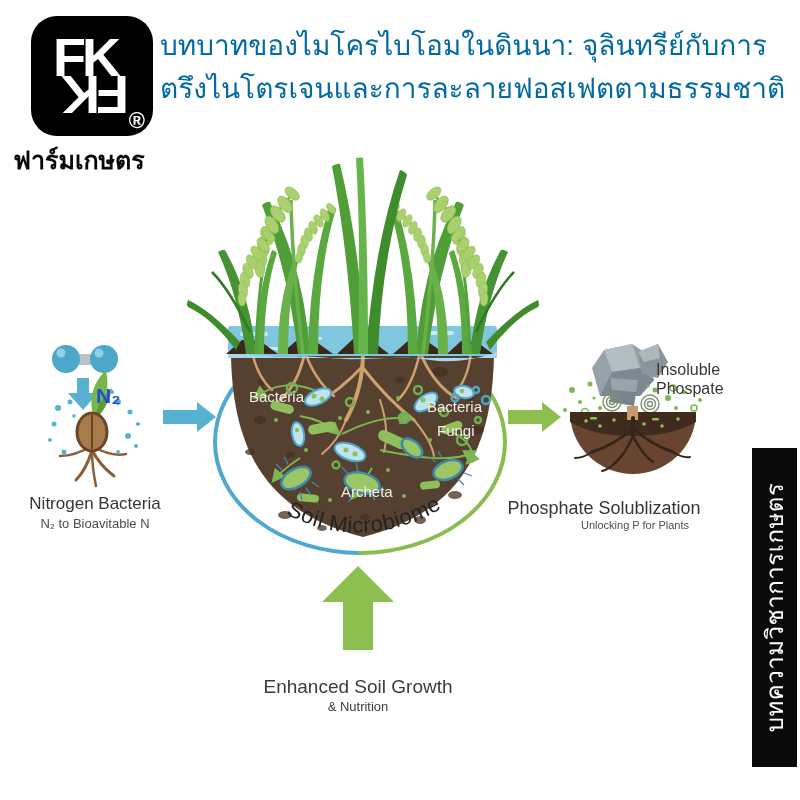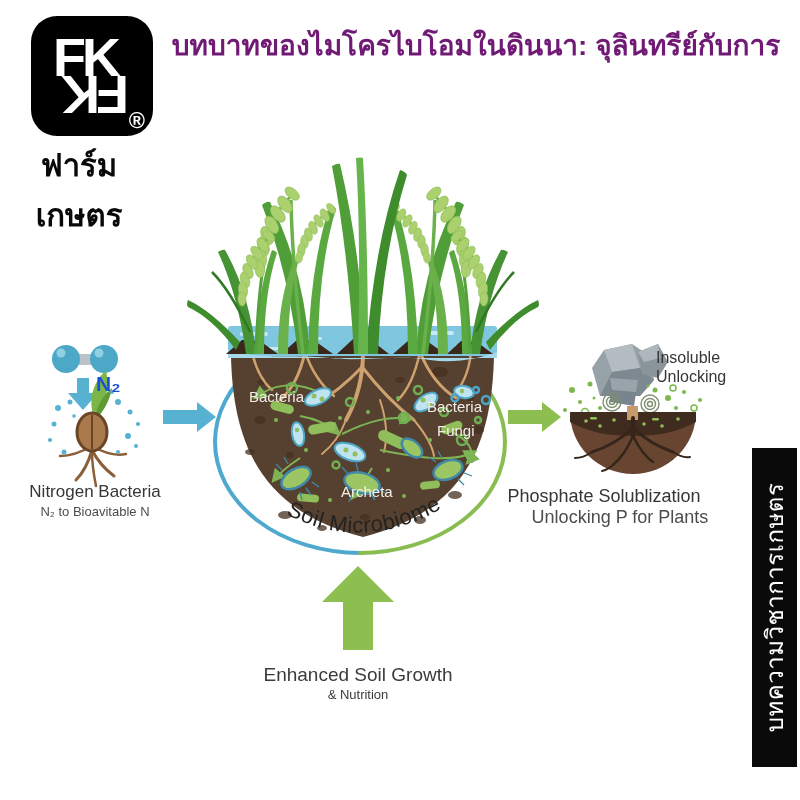--- a/index.html
+++ b/index.html
@@ -6,34 +6,34 @@
   body{width:800px;height:800px;background:#ffffff;position:relative;overflow:hidden;
        font-family:"Liberation Sans", sans-serif;color:#222;}
   .abs{position:absolute;}
 
   
   .logo-square{left:18px;top:16px;width:122px;height:120px;background:#000000;border-radius:26px;margin-left:13px;}
   .fk{position:absolute;color:#fff;font-weight:bold;font-size:54px;letter-spacing:-4px;line-height:1;}
   .fk1{left:22px;top:14px;}
   .fk2{left:34px;top:52px;transform:rotate(180deg);display:inline-block;}
   .reg{position:absolute;right:8px;bottom:2px;color:#fff;font-size:22px;font-weight:bold;}
-  .brand{left:6px;top:140px;width:146px;text-align:center;font-weight:bold;font-size:31px;color:#090909;}
+  .brand{left:6px;top:140px;width:146px;text-align:center;font-weight:bold;font-size:25px;color:#090909;}
 
   
-  .title{left:160px;top:24px;width:632px;text-align:center;font-weight:bold;
-         font-size:28px;line-height:1.55;color:#701a75;}
+  .title{left:160px;top:24px;width:632px;font-weight:normal;
+         font-size:28px;line-height:1.55;color:#0369a1;}
 
   
-  .lbl{color:#363636;text-align:center;}
+  .lbl{color:#363636;text-align:center;margin-top:12px;}
   .n2-label{left:96px;top:372px;font-size:21px;font-weight:600;color:#1d4ed8;text-align:left;}
   .nf-head{left:5px;top:482px;width:180px;font-size:17px;font-weight:500;}
   .nf-sub{left:5px;top:504px;width:180px;font-size:13px;color:#4c4c4c;text-align:center;}
   .rock-lbl{left:656px;top:348px;width:110px;font-size:16px;line-height:1.2;text-align:left;font-weight:500;}
   .ps-head{left:497px;top:486px;width:214px;font-size:18px;font-weight:500;}
-  .ps-sub{left:513px;top:507px;width:214px;font-size:18px;color:#4c4c4c;}
+  .ps-sub{left:528px;top:507px;width:214px;font-size:11px;color:#4c4c4c;}
   .gr1{left:248px;top:664px;width:220px;font-size:19px;font-weight:500;color:#3b3b3b;}
   .gr2{left:248px;top:687px;width:220px;font-size:13px;font-weight:500;color:#3b3b3b;}
 
   
   .side-bar{left:752px;top:448px;width:45px;height:319px;background:#0a0a0a;
             display:flex;align-items:center;justify-content:center;}
   .side-text{transform:rotate(-90deg);white-space:nowrap;color:#ffffff;font-size:24px;letter-spacing:0.5px;}
 
   svg{position:absolute;left:0;top:0;}
   .soil-label{font-size:15px;font-weight:500;fill:#f3eee8;}
@@ -44,20 +44,21 @@
 
 <div class="abs logo-square">
   <span class="fk fk1">FK</span>
   <span class="fk fk2">FK</span>
   <span class="reg">®</span>
 </div>
 <div class="abs brand">ฟาร์มเกษตร</div>
 
 <div class="abs title">
   <div>บทบาทของไมโครไบโอมในดินนา: จุลินทรีย์กับการ</div>
+  <div>ตรึงไนโตรเจนและการละลายฟอสเฟตตามธรรมชาติ</div>
 </div>
 
 <svg width="800" height="800" viewBox="0 0 800 800">
   <defs>
     <marker id="ah" markerWidth="7" markerHeight="7" refX="5" refY="3.5" orient="auto">
       <path d="M0,0 L7,3.5 L0,7 Z" fill="#7db554"></path>
     </marker>
     <g id="panicle">
       <path d="M0,0 C -10,10 -22,26 -26,52" stroke="#7fb34c" stroke-width="2.5" fill="none"></path>
       <g fill="#abd06e" stroke="#8fbe5a" stroke-width="0.6">
@@ -362,21 +363,21 @@
     <textPath href="#smpath" startOffset="50%">Soil Microbiome</textPath>
   </text>
 </svg>
 
 <div class="abs lbl n2-label">N₂</div>
 <div class="abs lbl nf-head">Nitrogen Bacteria</div>
 <div class="abs lbl nf-sub">N₂ to Bioavitable N</div>
 
 <div class="abs lbl rock-lbl">
   <div>Insoluble</div>
-  <div>Unlocking</div>
+  <div>Phospate</div>
 </div>
 <div class="abs lbl ps-head">Phosphate Solublization</div>
 <div class="abs lbl ps-sub">Unlocking P for Plants</div>
 
 <div class="abs lbl gr1">Enhanced Soil Growth</div>
 <div class="abs lbl gr2">&amp; Nutrition</div>
 
 <div class="abs side-bar">
   <span class="side-text">บทความวิชาการเกษตร</span>
 </div>

